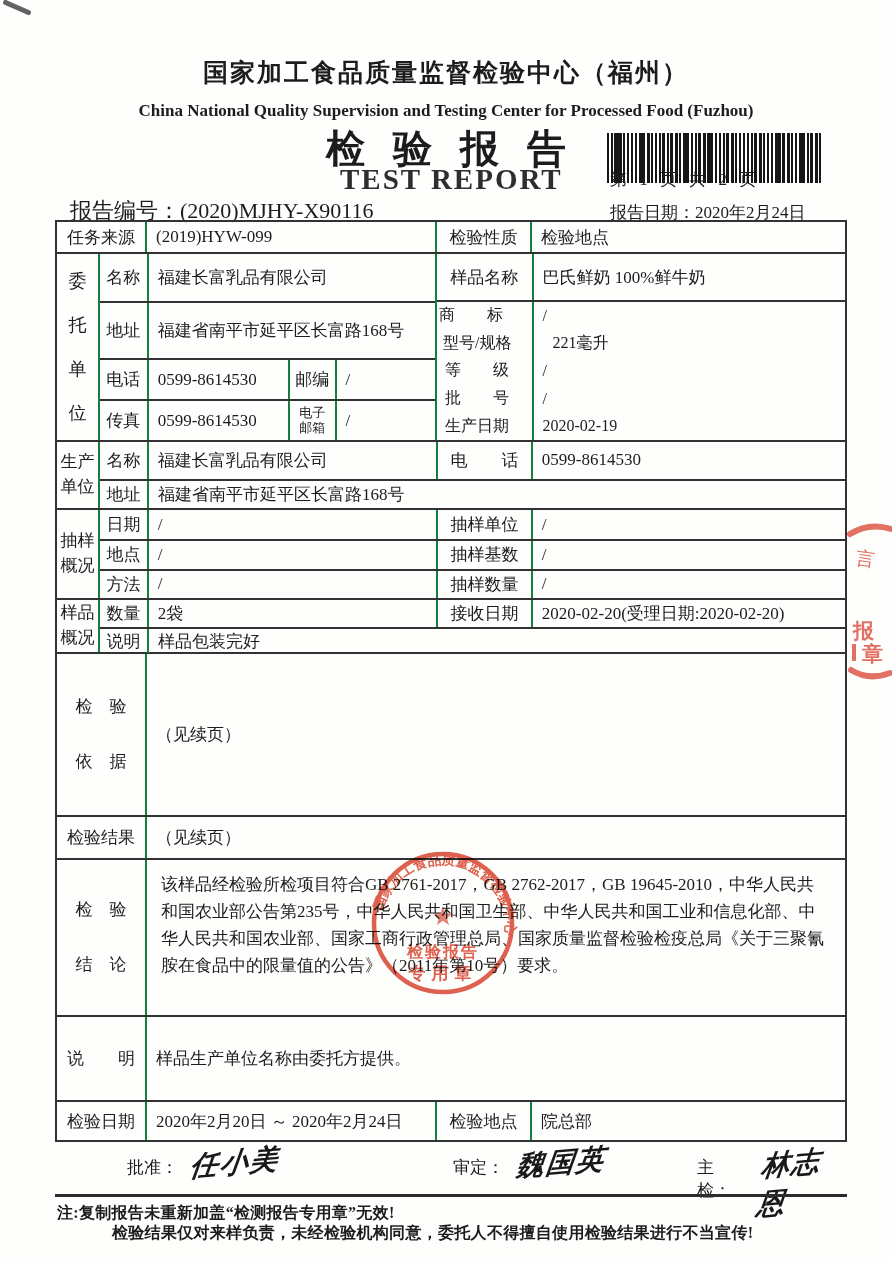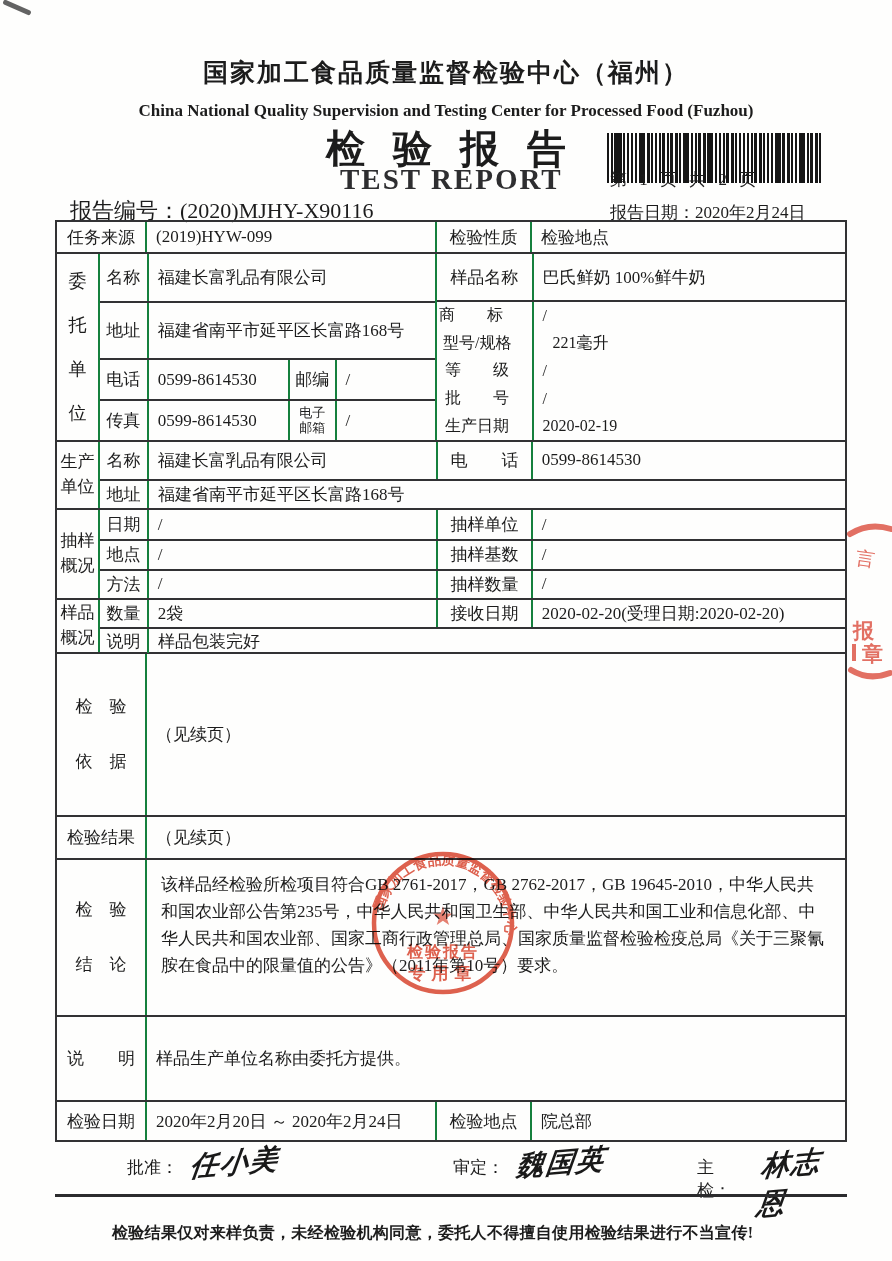--- a/index.html
+++ b/index.html
@@ -257,15 +257,16 @@
       <span class="siglab">审定：</span>
       <span class="signame">魏国英</span>
     </div>
     <div class="siggrp" style="left:642px">
       <span class="siglab">主检：</span>
       <span class="signame">林志恩</span>
     </div>
   </div>
 
   <div class="rule"></div>
+  <div class="fnote1">注:复制报告未重新加盖“检测报告专用章”无效!</div>
   <div class="fnote2">检验结果仅对来样负责，未经检验机构同意，委托人不得擅自使用检验结果进行不当宣传!</div>
 
 </div>
 
 </body></html>

